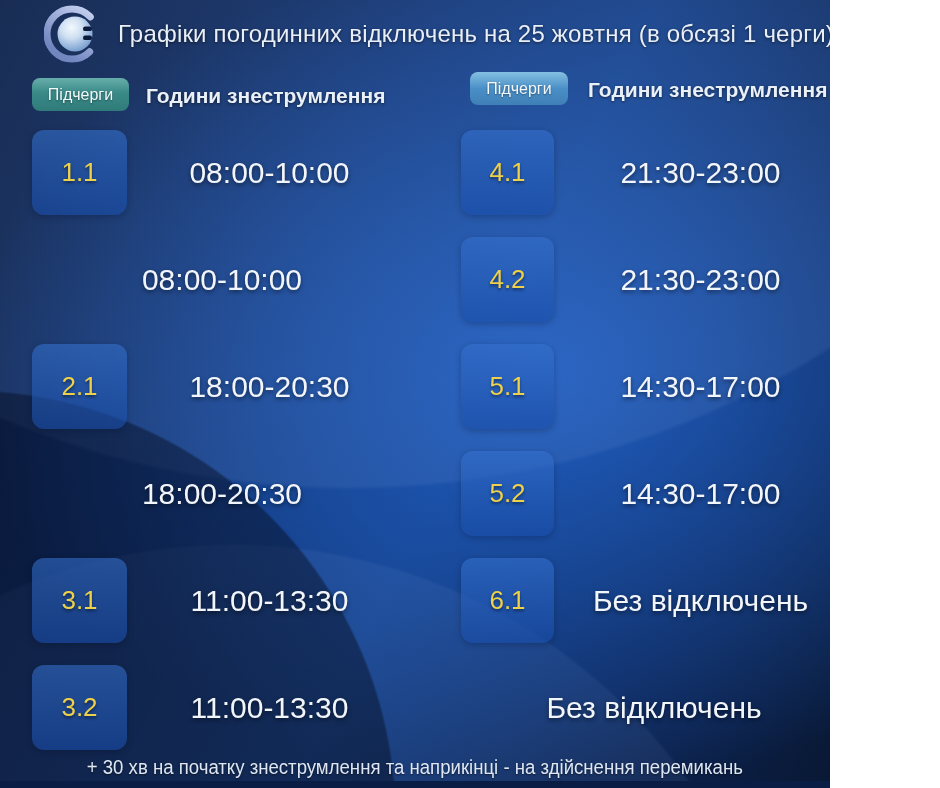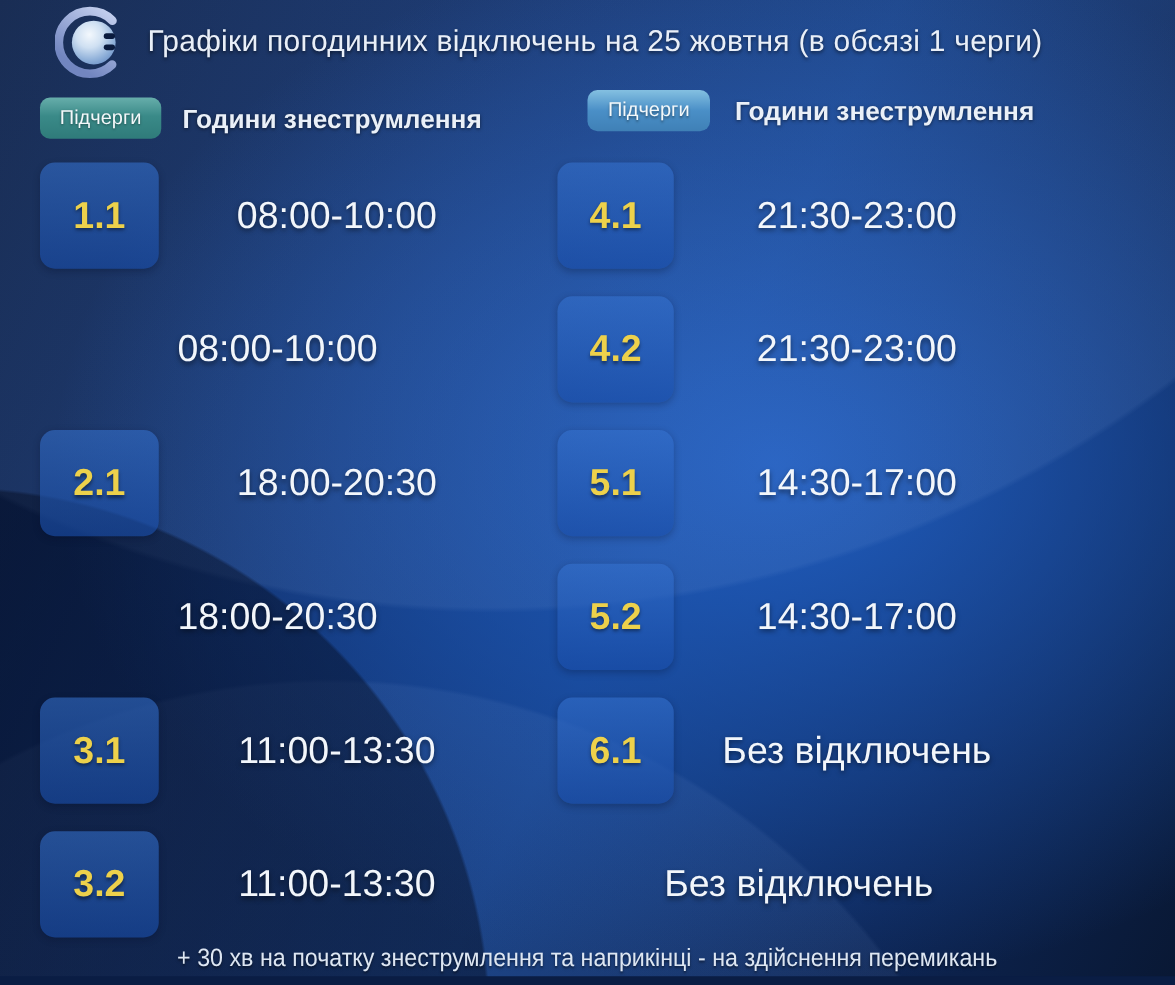--- a/index.html
+++ b/index.html
@@ -3,21 +3,21 @@
 <meta charset="utf-8">
 <style>
   * { margin: 0; padding: 0; box-sizing: border-box; }
   html, body { width: 940px; height: 788px; }
   body {
     font-family: "Liberation Sans", "DejaVu Sans", sans-serif;
     overflow: hidden;
   }
   .canvas {
     position: relative;
-    width: 940px; height: 788px;
+    width: 830px; height: 788px;
     overflow: hidden;
     background:
       radial-gradient(circle 430px at -4% 104%, rgba(4,10,28,0.45) 0 99.4%, rgba(4,10,28,0) 100%),
       radial-gradient(circle 560px at 28% 140%, rgba(150,182,235,0.08) 0 99.4%, rgba(150,182,235,0) 100%),
       radial-gradient(circle 900px at 42% -52%, rgba(140,175,230,0.11) 0 99.5%, rgba(140,175,230,0) 100%),
       radial-gradient(ellipse 780px 570px at 66% 47%, rgba(33,95,195,0.95) 0%, rgba(30,85,171,0) 74%),
       linear-gradient(115deg, #0b1d42 0%, #11306b 35%, #123a7e 55%, #0d2554 80%, #091834 100%);
   }
 
   
@@ -55,31 +55,31 @@
     font-size: 21px; font-weight: 700; color: #eaf0f8;
     text-shadow: 0 1px 3px rgba(0,0,0,0.55);
     white-space: nowrap;
   }
   .col-header.left  { left: 146px; top: 84px; }
   .col-header.right { left: 588px; top: 78px; }
 
   
   .rows { position: absolute; top: 130px; }
   .rows.col-a { left: 32px;  width: 420px; }
-  .rows.col-b { left: 446px; width: 438px; }
+  .rows.col-b { left: 461px; width: 438px; }
   .row {
     display: flex; align-items: center;
     height: 85px; margin-bottom: 22px;
   }
   .queue-cell {
     height: 85px; border-radius: 12px;
     display: flex; align-items: center; justify-content: center;
     background: linear-gradient(180deg, rgba(52,112,205,0.58) 0%, rgba(24,76,168,0.62) 100%);
     box-shadow: 0 2px 6px rgba(0,10,35,0.25);
-    font-size: 30px; font-weight: 700; color: #edd14b;
+    font-size: 26px; font-weight: 400; color: #edd14b;
     text-shadow: 0 2px 3px rgba(0,0,0,0.45);
   }
   .col-a .queue-cell { width: 95px; }
   .col-b .queue-cell { width: 93px; }
   .time {
     flex: 1; text-align: center;
     font-size: 30px; color: #f2f6fb;
     text-shadow: 0 2px 4px rgba(0,0,0,0.5);
     white-space: nowrap;
   }

